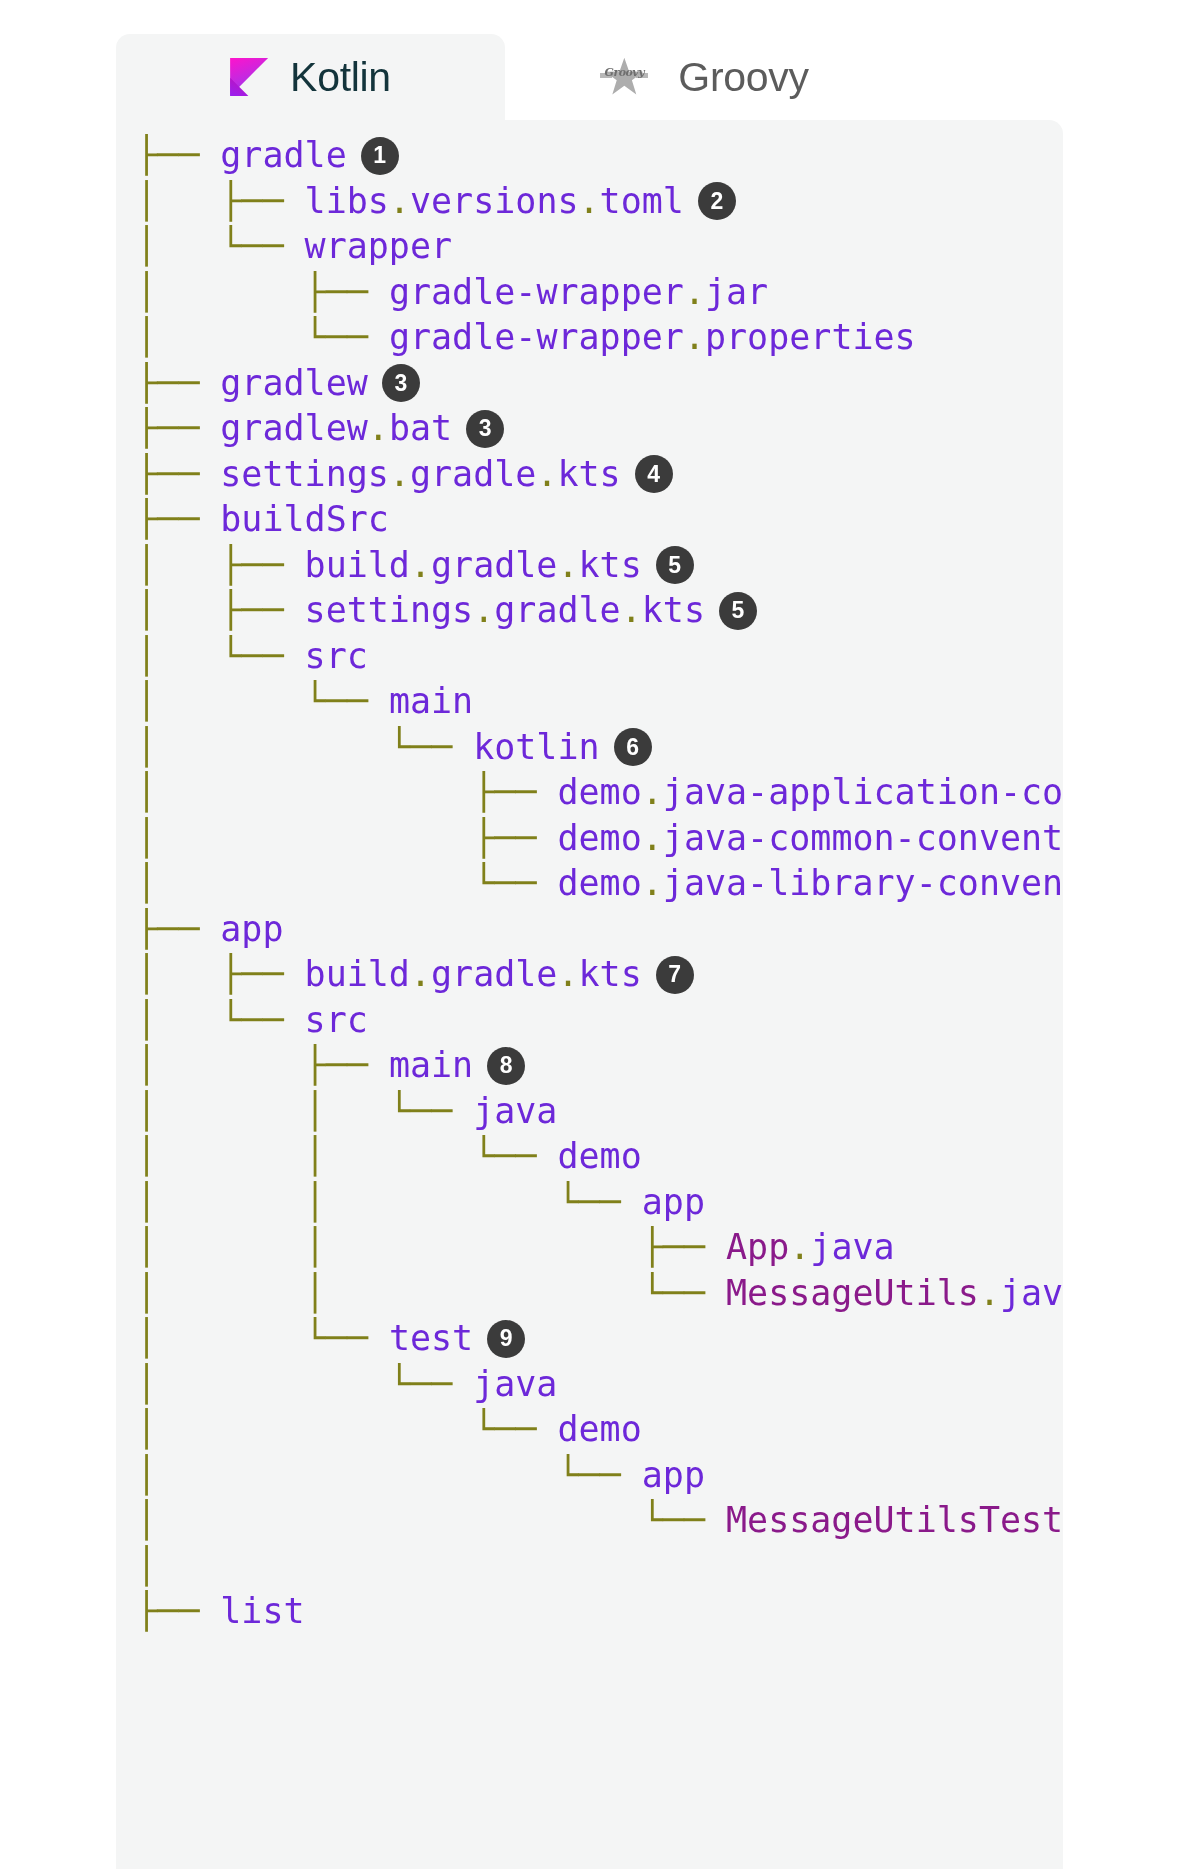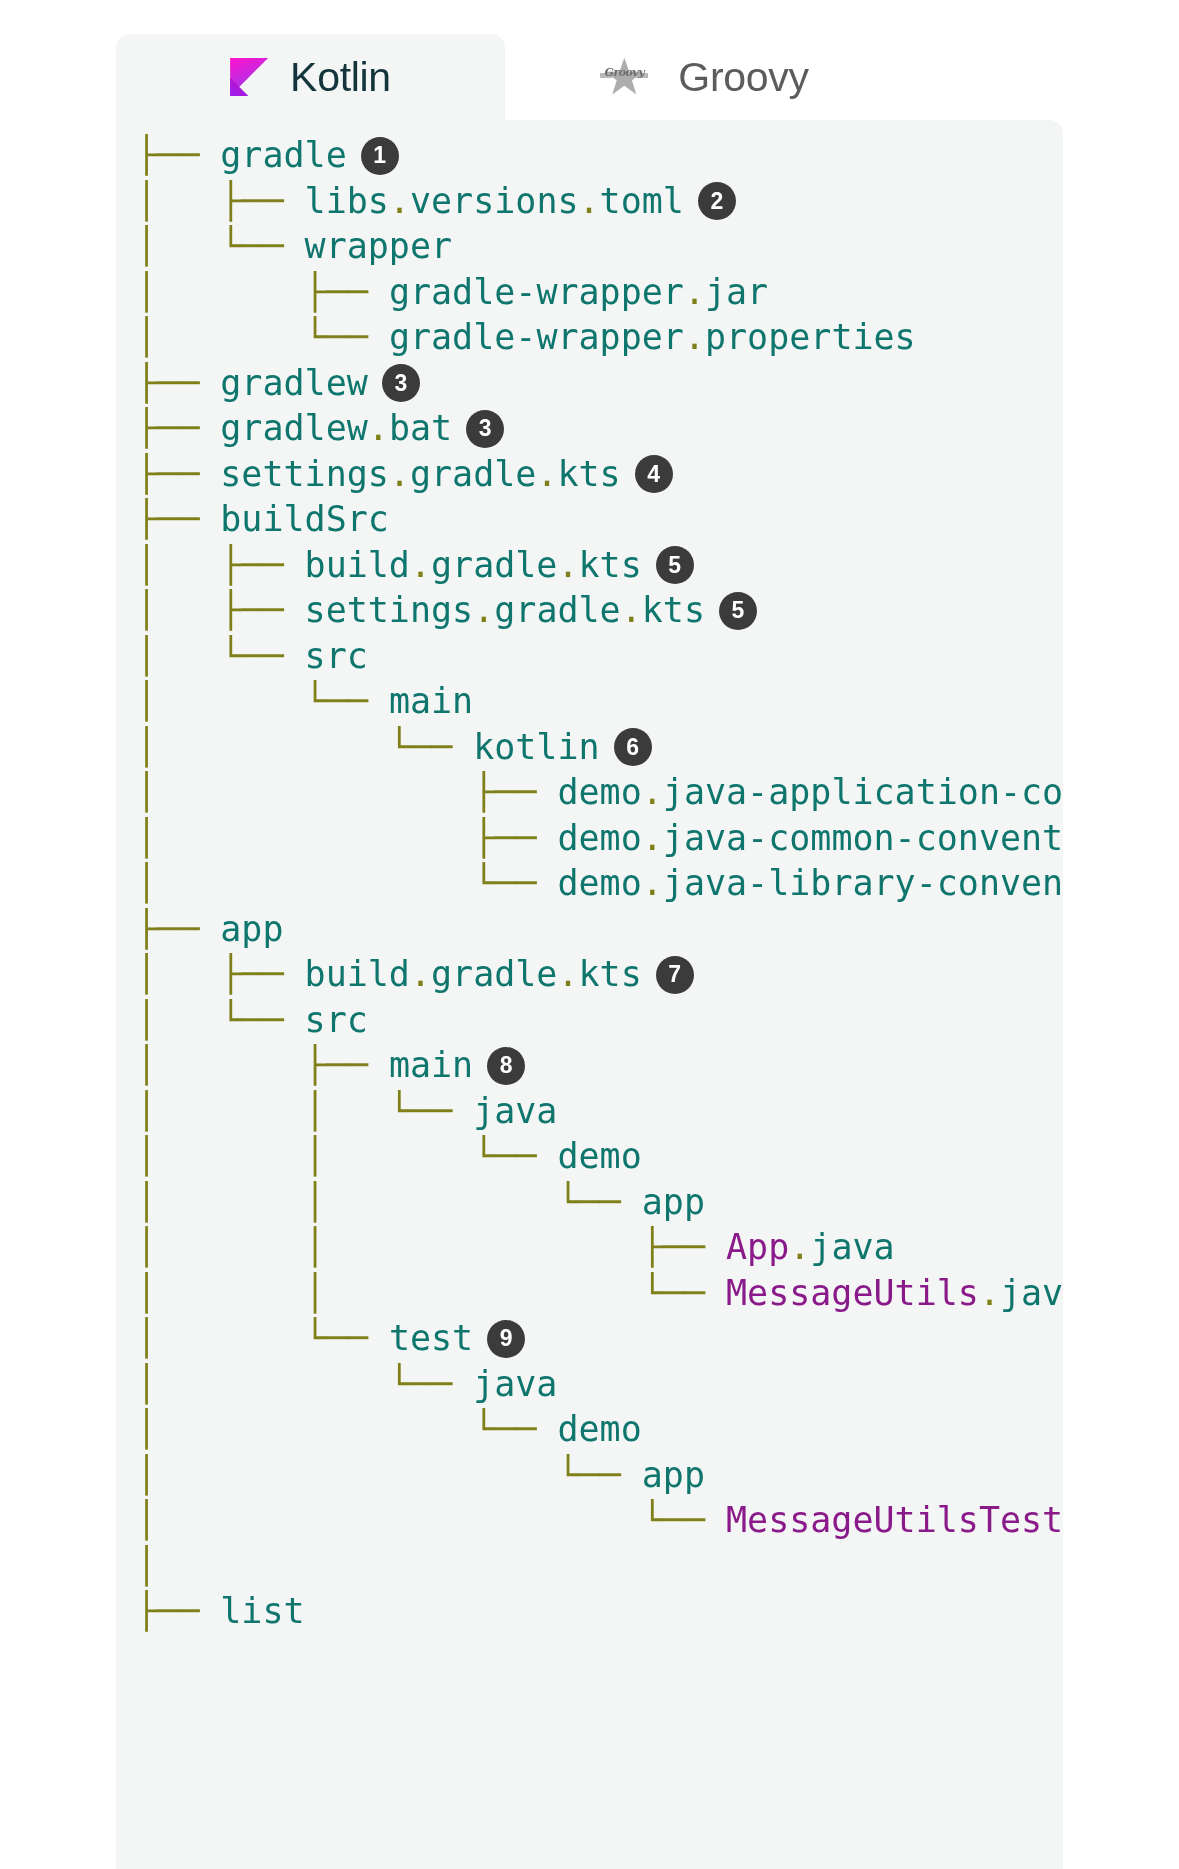--- a/index.html
+++ b/index.html
@@ -149,21 +149,21 @@
   .row {
     height: 45.5px;
     display: flex;
     align-items: center;
     white-space: pre;
     padding-left: 20px;
   }
   .gutter { color: #80801a; }
   .dot    { color: #80801a; }
   .pur    { color: #8a1a8a; }
-  .name   { color: #0f766e; }
+  .name   { color: #6d28d9; }
 
   .badge {
     display: inline-flex;
     align-items: center;
     justify-content: center;
     width: 38px;
     height: 38px;
     min-width: 38px;
     border-radius: 50%;
     background: #3b3b3b;

